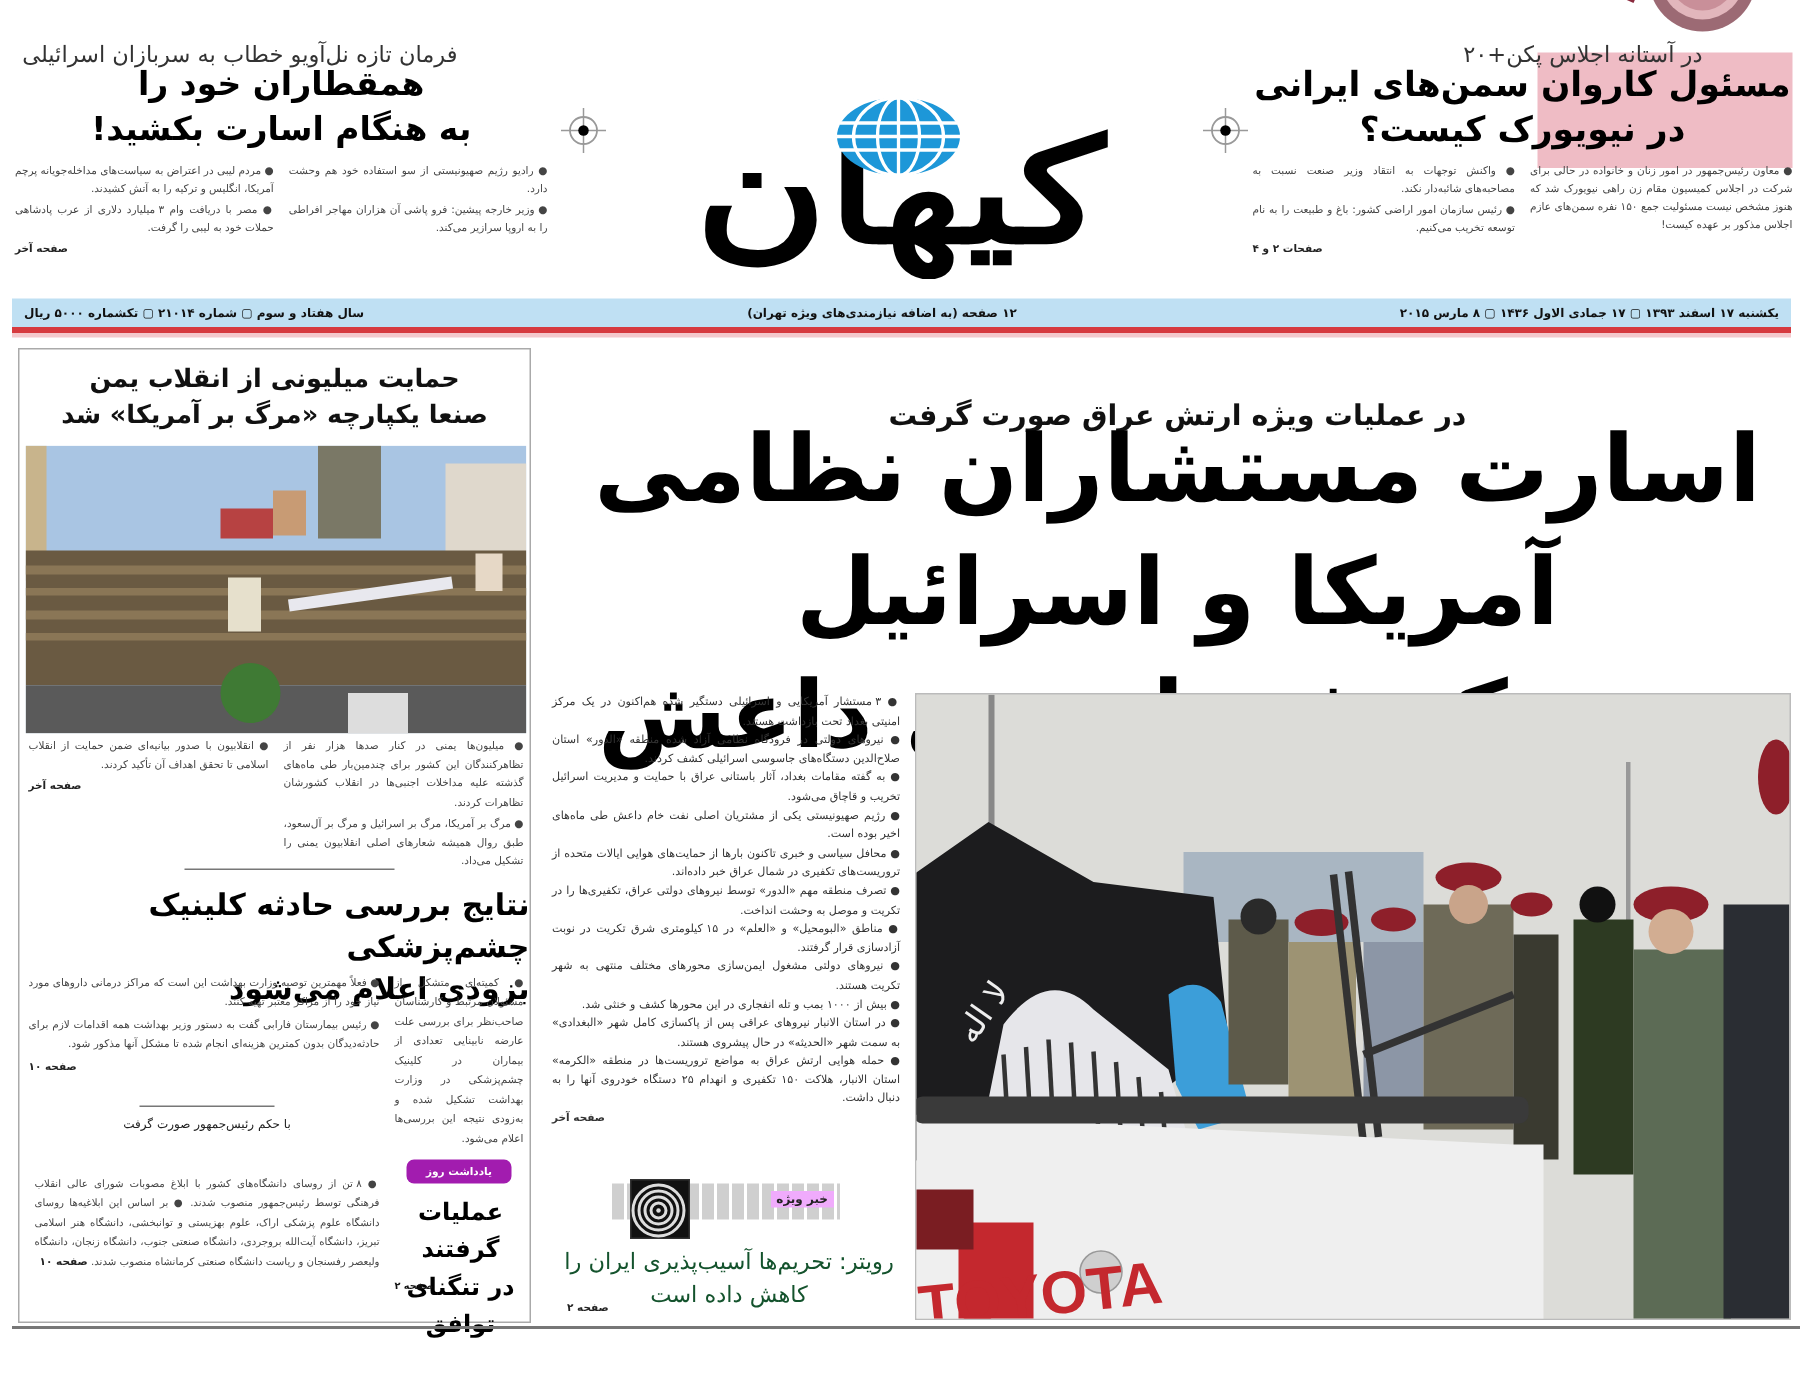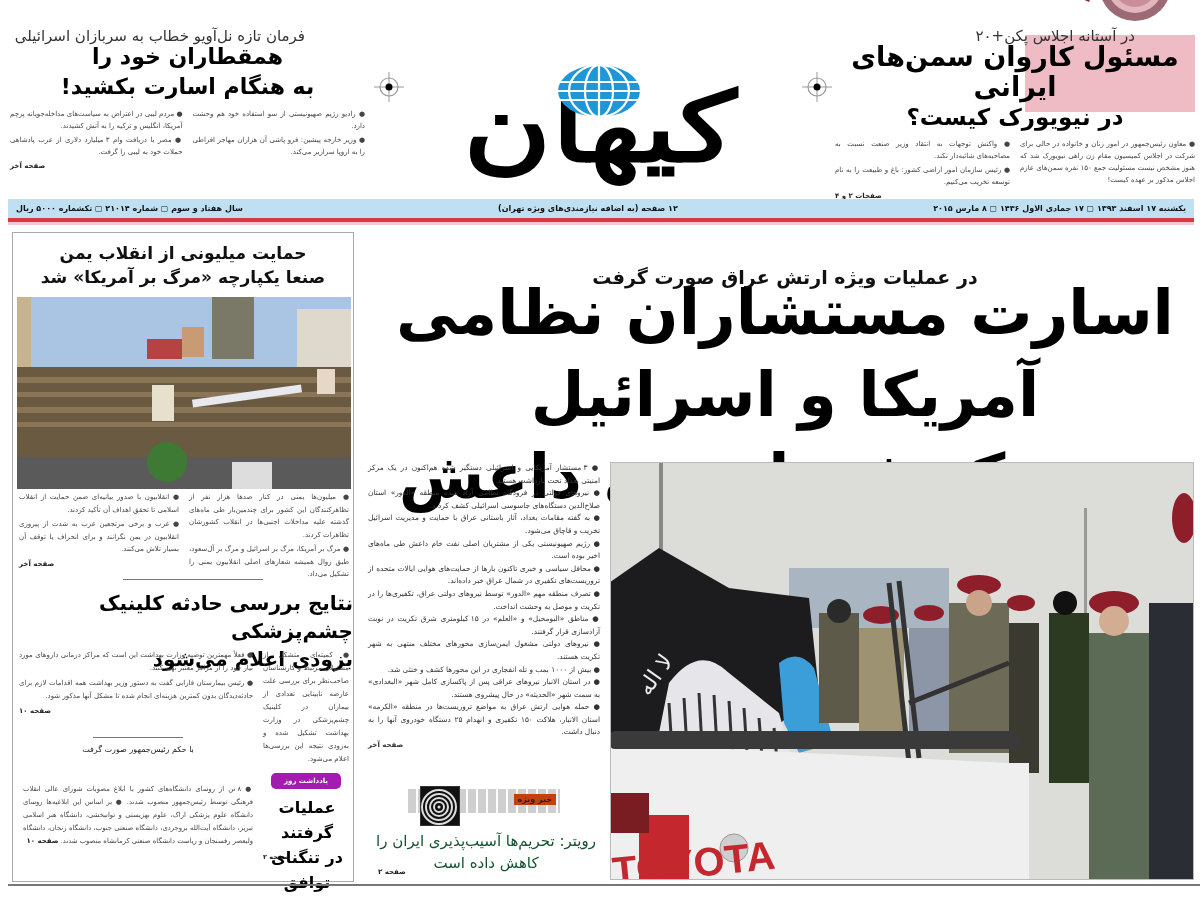--- a/index.html
+++ b/index.html
@@ -35,21 +35,21 @@
   .kicker-main { left: 370px; top: 234px; width: 830px; text-align: center; font-size: 19px; font-weight: bold; color: #111; margin-top: 32px; }
   .headline { left: 370px; top: 272px; width: 830px; text-align: center; font-family: "DejaVu Sans", sans-serif; font-weight: bold; font-size: 62px; line-height: 82px; color: #000; letter-spacing: -2px; }
 
   
   .mid-col { left: 368px; top: 462px; width: 232px; height: 330px; font-size: 7.4px; line-height: 12.6px; color: #333; text-align: justify; }
   .mid-col p { margin-bottom: 0px; }
   .page-last { text-align: left; font-size: 7px; font-weight: bold; }
 
   .special-box { left: 368px; top: 780px; width: 236px; height: 102px; }
   .special-strip { position: absolute; left: 40px; top: 9px; width: 152px; height: 24px; background: repeating-linear-gradient(90deg, #cfcfcf 0 8px, #fff 8px 10px); }
-  .special-label { position: absolute; right: 48px; top: 14px; font-size: 8px; font-weight: bold; color: #222; background: #c2410c; padding: 1px 4px; }
+  .special-label { position: absolute; right: 48px; top: 14px; font-size: 8px; font-weight: bold; color: #222; background: #f0abfc; padding: 1px 4px; }
   .spiral { position: absolute; left: 52px; top: 6px; width: 40px; height: 40px; background: #111; border: 1px solid #333; }
   .special-head { position: absolute; left: 0; right: 0; top: 50px; text-align: center; font-weight: normal; font-size: 15px; line-height: 22px; color: #14532d; }
   .special-ref { position: absolute; left: 10px; top: 88px; font-size: 7px; }
 
   .mid-bottom-rule { left: 360px; top: 884px; width: 250px; height: 2px; background: #888; }
 
   
   .photo { left: 610px; top: 462px; width: 584px; height: 418px; background: #d9d9d6; overflow: hidden; border: 1px solid #bbb; }
 
   
@@ -83,21 +83,21 @@
     <path d="M5 18 L20 8 L14 22 Z" fill="#8a2a3e"></path>
     <circle cx="60" cy="5" r="36" fill="#9c6a74"></circle>
     <circle cx="60" cy="5" r="28" fill="#e2b6bc"></circle>
     <circle cx="60" cy="5" r="22" fill="#c98f99"></circle>
   </svg>
 </div>
 <div class="abs pink-badge"></div>
 
 <div class="abs top-right-box">
   <div class="kicker-small" style="text-align:right; padding-right:60px;">در آستانه اجلاس پکن+۲۰</div>
-  <div class="top-head" style="font-size:27px;">مسئول کاروان سمن‌های ایرانی</div>
+  <div class="top-head" style="font-size:23px;">مسئول کاروان سمن‌های ایرانی</div>
   <div class="top-head" style="font-size:23px;">در نیویورک کیست؟</div>
   <div class="brief-cols">
     <div class="brief-col">
       <p>● معاون رئیس‌جمهور در امور زنان و خانواده در حالی برای شرکت در اجلاس کمیسیون مقام زن راهی نیویورک شد که هنوز مشخص نیست مسئولیت جمع ۱۵۰ نفره سمن‌های عازم اجلاس مذکور بر عهده کیست!</p>
     </div>
     <div class="brief-col">
       <p>● واکنش توجهات به انتقاد وزیر صنعت نسبت به مصاحبه‌های شائبه‌دار نکند.</p>
       <p>● رئیس سازمان امور اراضی کشور: باغ و طبیعت را به نام توسعه تخریب می‌کنیم.</p>
       <div class="page-ref" style="text-align:left">صفحات ۲ و ۴</div>
     </div>
@@ -291,21 +291,20 @@
       <rect x="215" y="165" width="40" height="27" fill="#ddd"></rect>
     </svg>
   </div>
   <div class="yemen-text">
     <div class="brief-col">
       <p>● میلیون‌ها یمنی در کنار صدها هزار نفر از تظاهرکنندگان این کشور برای چندمین‌بار طی ماه‌های گذشته علیه مداخلات اجنبی‌ها در انقلاب کشورشان تظاهرات کردند.</p>
       <p>● مرگ بر آمریکا، مرگ بر اسرائیل و مرگ بر آل‌سعود، طبق روال همیشه شعارهای اصلی انقلابیون یمنی را تشکیل می‌داد.</p>
     </div>
     <div class="brief-col">
       <p>● انقلابیون با صدور بیانیه‌ای ضمن حمایت از انقلاب اسلامی تا تحقق اهداف آن تأکید کردند.</p>
-      <p>● غرب و برخی مرتجعین عرب به شدت از پیروزی انقلابیون در یمن نگرانند و برای انحراف یا توقف آن بسیار تلاش می‌کنند.</p>
       <div class="page-ref" style="text-align:left">صفحه آخر</div>
     </div>
   </div>
   <div class="left-rule"></div>
 
   <div class="clinic-head">
     <div>نتایج بررسی حادثه کلینیک چشم‌پزشکی</div>
     <div>بزودی اعلام می‌شود</div>
   </div>
   <div class="clinic-text">

